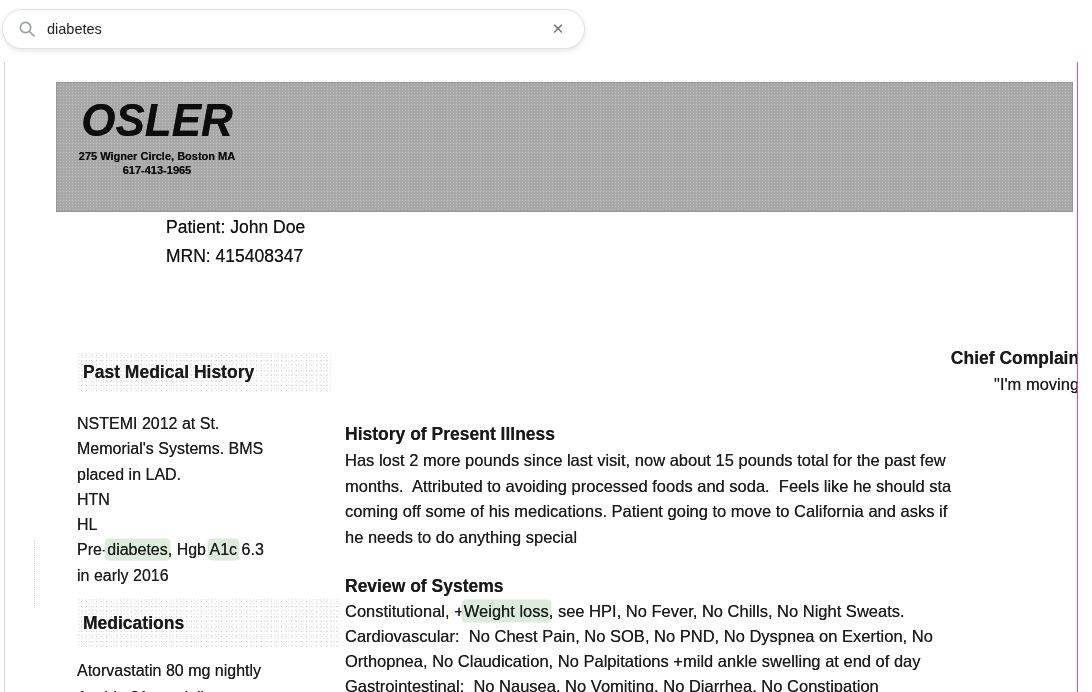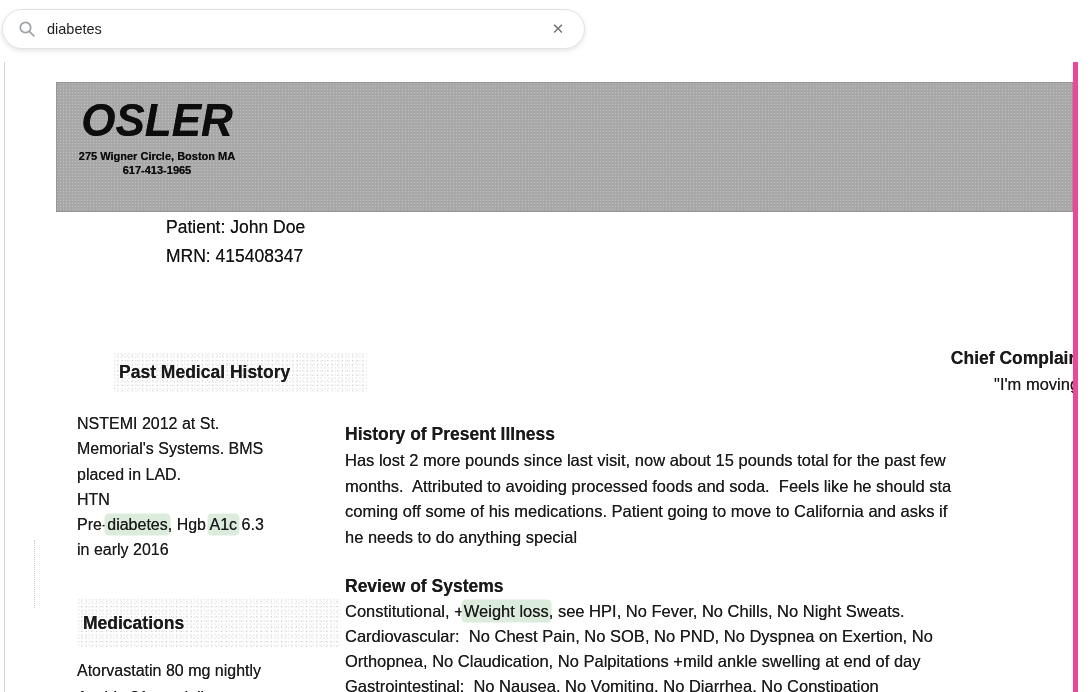--- a/index.html
+++ b/index.html
@@ -14,21 +14,21 @@
   .search-icon svg { display:block; }
   .search-input { flex:1; border:none; outline:none; background:transparent;
     margin-left:11px; font-size:14.5px; color:#202124;
     font-family:"Liberation Sans", sans-serif; }
   .clear-btn { flex:0 0 auto; margin-right:14px; width:24px; height:24px; border:none;
     background:transparent; color:#6f7377; font-size:15px; line-height:24px;
     text-align:center; cursor:pointer; font-family:"Liberation Sans", sans-serif; }
 
   
   .doc-viewport { position:absolute; left:4px; top:62px; width:1074px; height:630px;
-    background:#fff; border-left:1px solid #d6d6d6; border-right:5px solid #ec4899;
+    background:#fff; border-left:1px solid #d6d6d6; border-right:1px solid #ec4899;
     overflow:hidden; }
   .doc-page { position:absolute; inset:0; color:#1b1b1b; filter:blur(0.25px);
     text-shadow:0 0 0.4px rgba(0,0,0,.75); }
 
   
   .band { position:absolute; left:51px; top:20px; width:1017px; height:130px;
     background-color:#a8a8a8;
     background-image:
       radial-gradient(rgba(255,255,255,.30) 0.6px, transparent 0.7px),
       radial-gradient(rgba(0,0,0,.14) 0.6px, transparent 0.7px);
@@ -54,21 +54,21 @@
       radial-gradient(#bfbfbf 0.55px, transparent 0.65px),
       radial-gradient(#d7d7d7 0.5px, transparent 0.6px);
     background-size:3.5px 3.5px, 5px 5px; background-position:0 0, 2px 1px; }
 
   .doc-line { white-space:pre; }
   .hl { background:var(--hl,#dcecdc); border-radius:2px;
     box-shadow:0 0 0 2.5px var(--hl,#dcecdc); }
 
   
   .sec-pmh { position:absolute; left:72px; top:290px; width:258px; }
-  .sec-pmh .stipple { width:254px; height:40px;margin-left:36px; }
+  .sec-pmh .stipple { width:254px; height:40px; }
   .sec-pmh .lines { margin-top:19px; font-size:16px; line-height:25.3px; }
 
   .sec-med { position:absolute; left:72px; top:536px; width:268px; }
   .sec-med .stipple { width:264px; height:50px; }
   .sec-med .lines { margin-top:9px; font-size:16px; line-height:27px; }
 
   
   .sec-cc  { position:absolute; left:340px; top:284px; width:740px;text-align:right; }
   .sec-cc  .lines { margin-top:2px; font-size:16.5px; line-height:25px; }
   .sec-hpi { position:absolute; left:340px; top:360px; width:740px; }
@@ -112,20 +112,21 @@
       <div>MRN: 415408347</div>
     </div>
 
     <div class="sec-pmh">
       <div class="stipple sec-heading">Past Medical History</div>
       <div class="lines">
           <div class="doc-line"><span>NSTEMI 2012 at St.</span></div>
           <div class="doc-line"><span>Memorial's Systems. BMS</span></div>
           <div class="doc-line"><span>placed in LAD.</span></div>
           <div class="doc-line"><span>HTN</span></div>
+          <div class="doc-line"><span>HL</span></div>
           <div class="doc-line"><span>Pre-</span><span class="hl">diabetes</span><span>, Hgb </span><span class="hl">A1c</span><span> 6.3</span></div>
           <div class="doc-line"><span>in early 2016</span></div>
         </div>
     </div>
 
     <div class="sec-med">
       <div class="stipple sec-heading">Medications</div>
       <div class="lines">
           <div class="doc-line"><span>Atorvastatin 80 mg nightly</span></div>
           <div class="doc-line"><span>Aspirin 81 mg daily</span></div>

